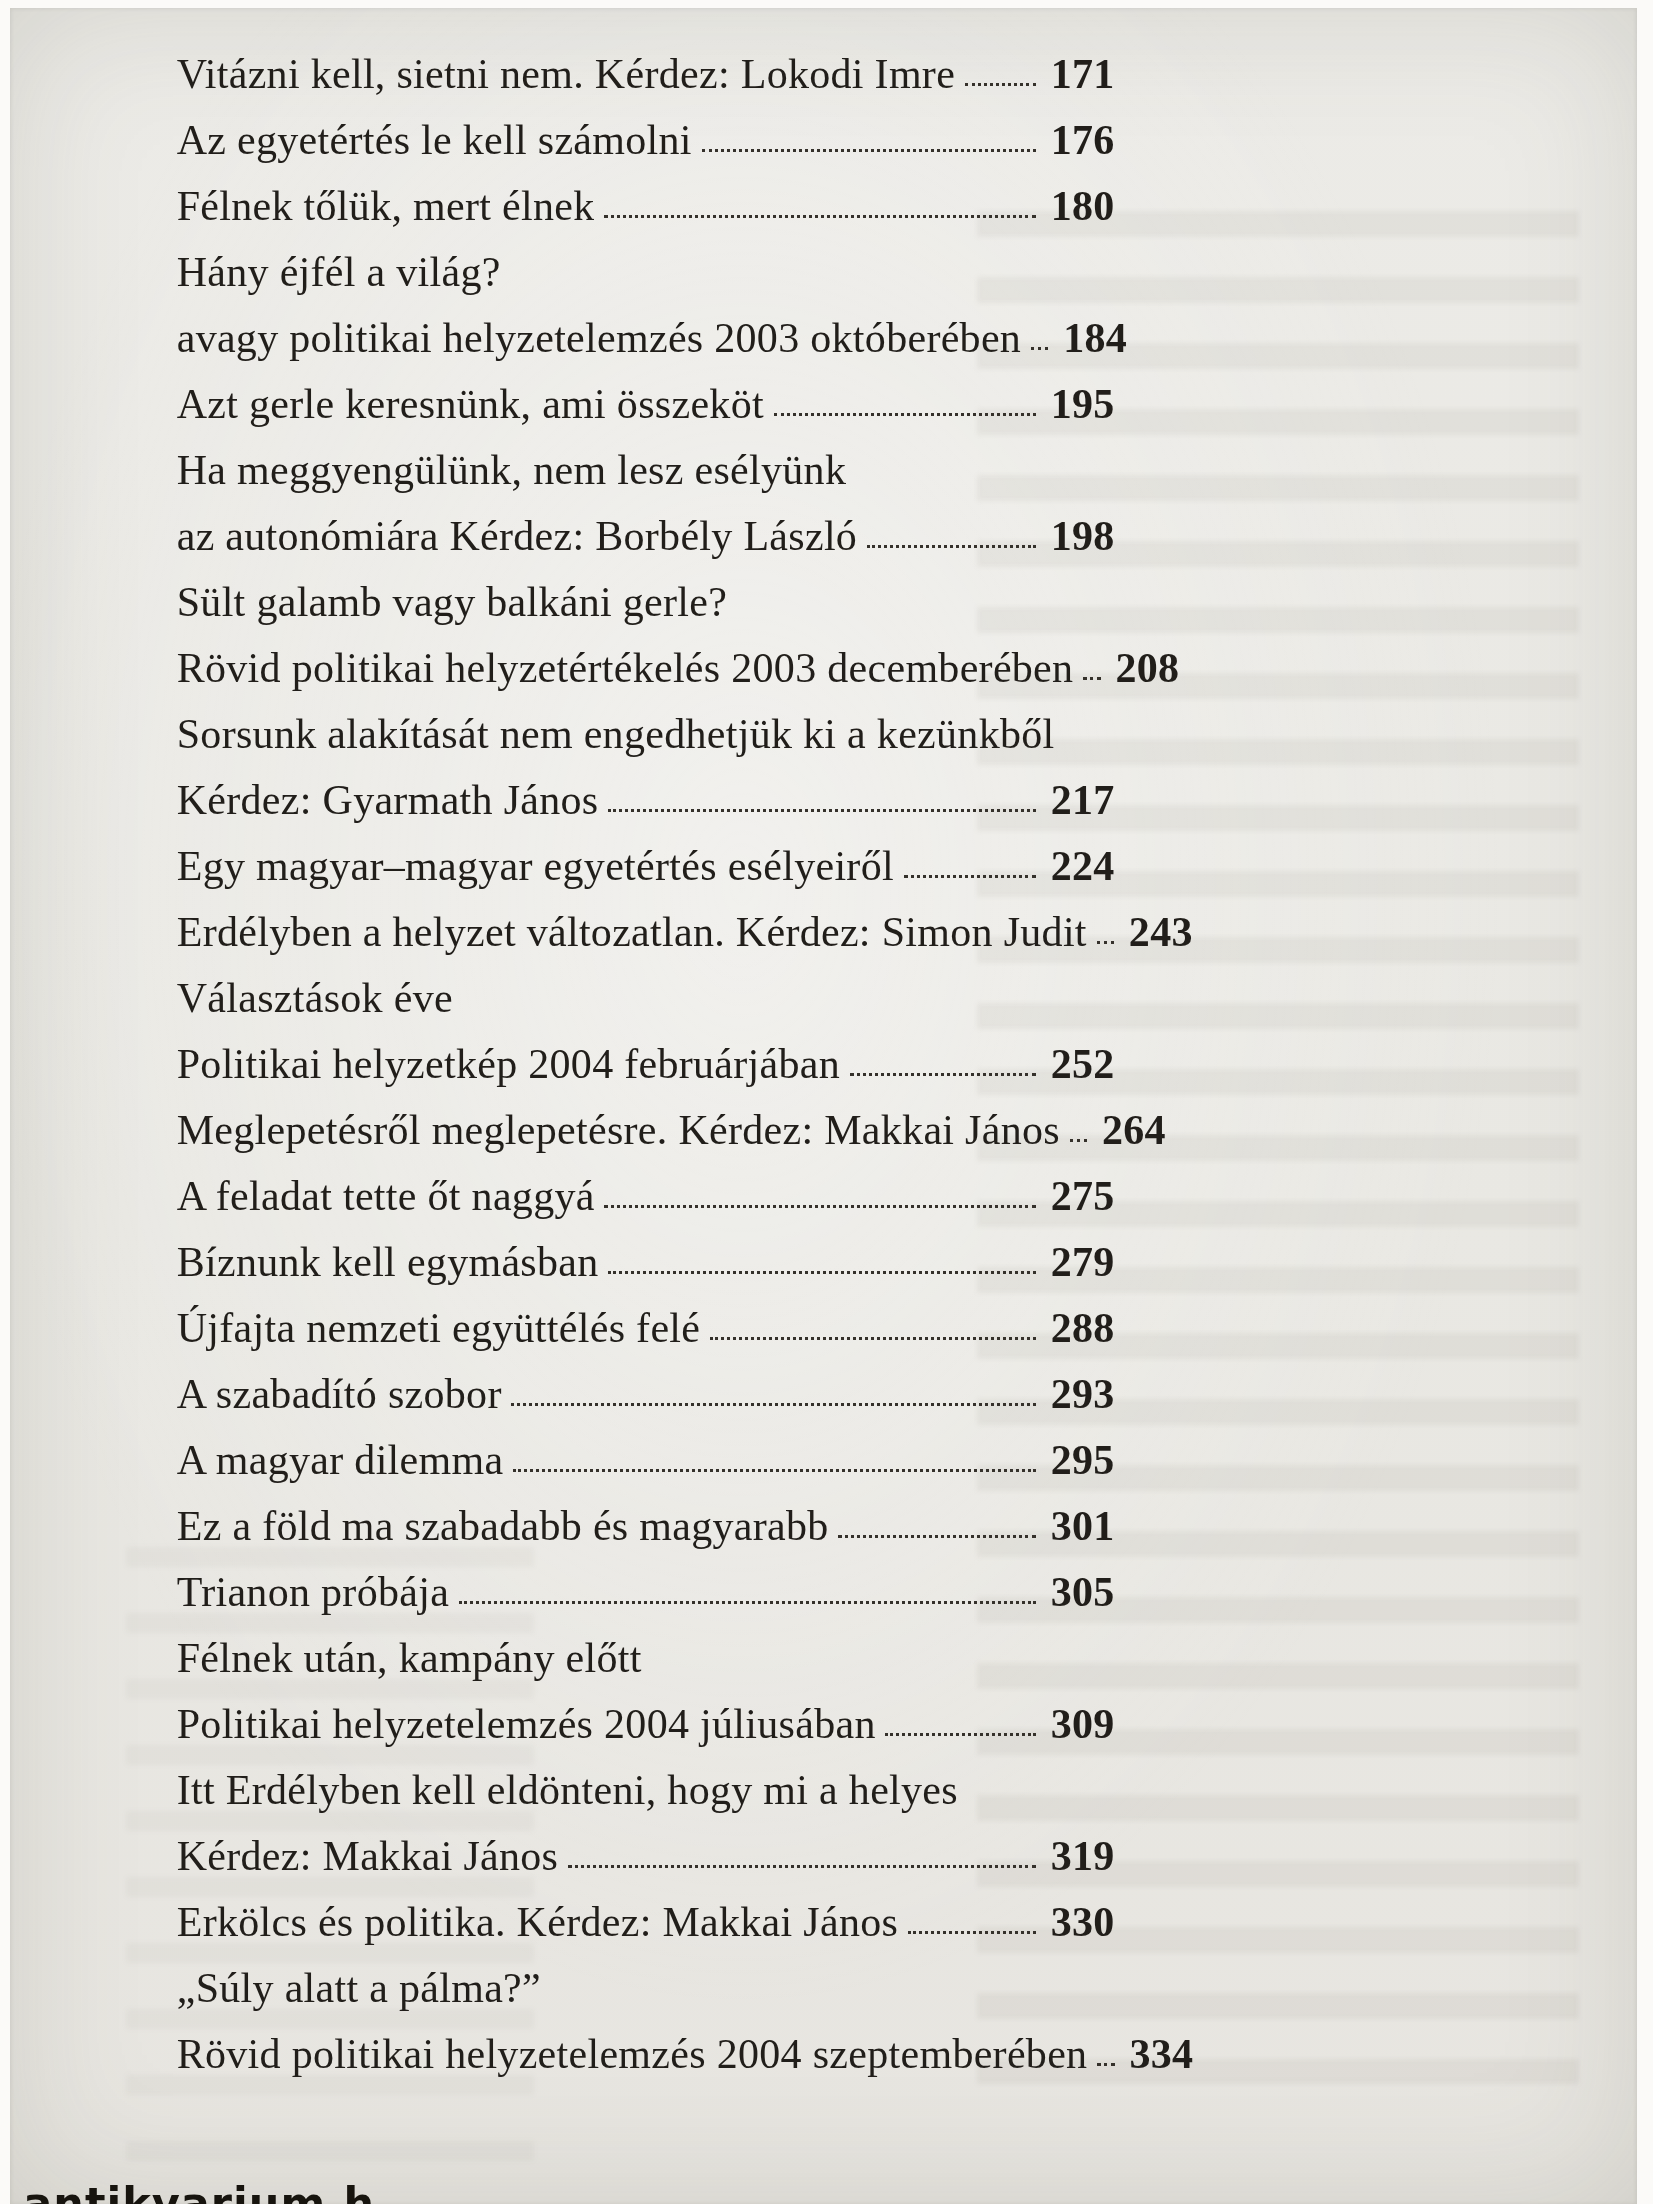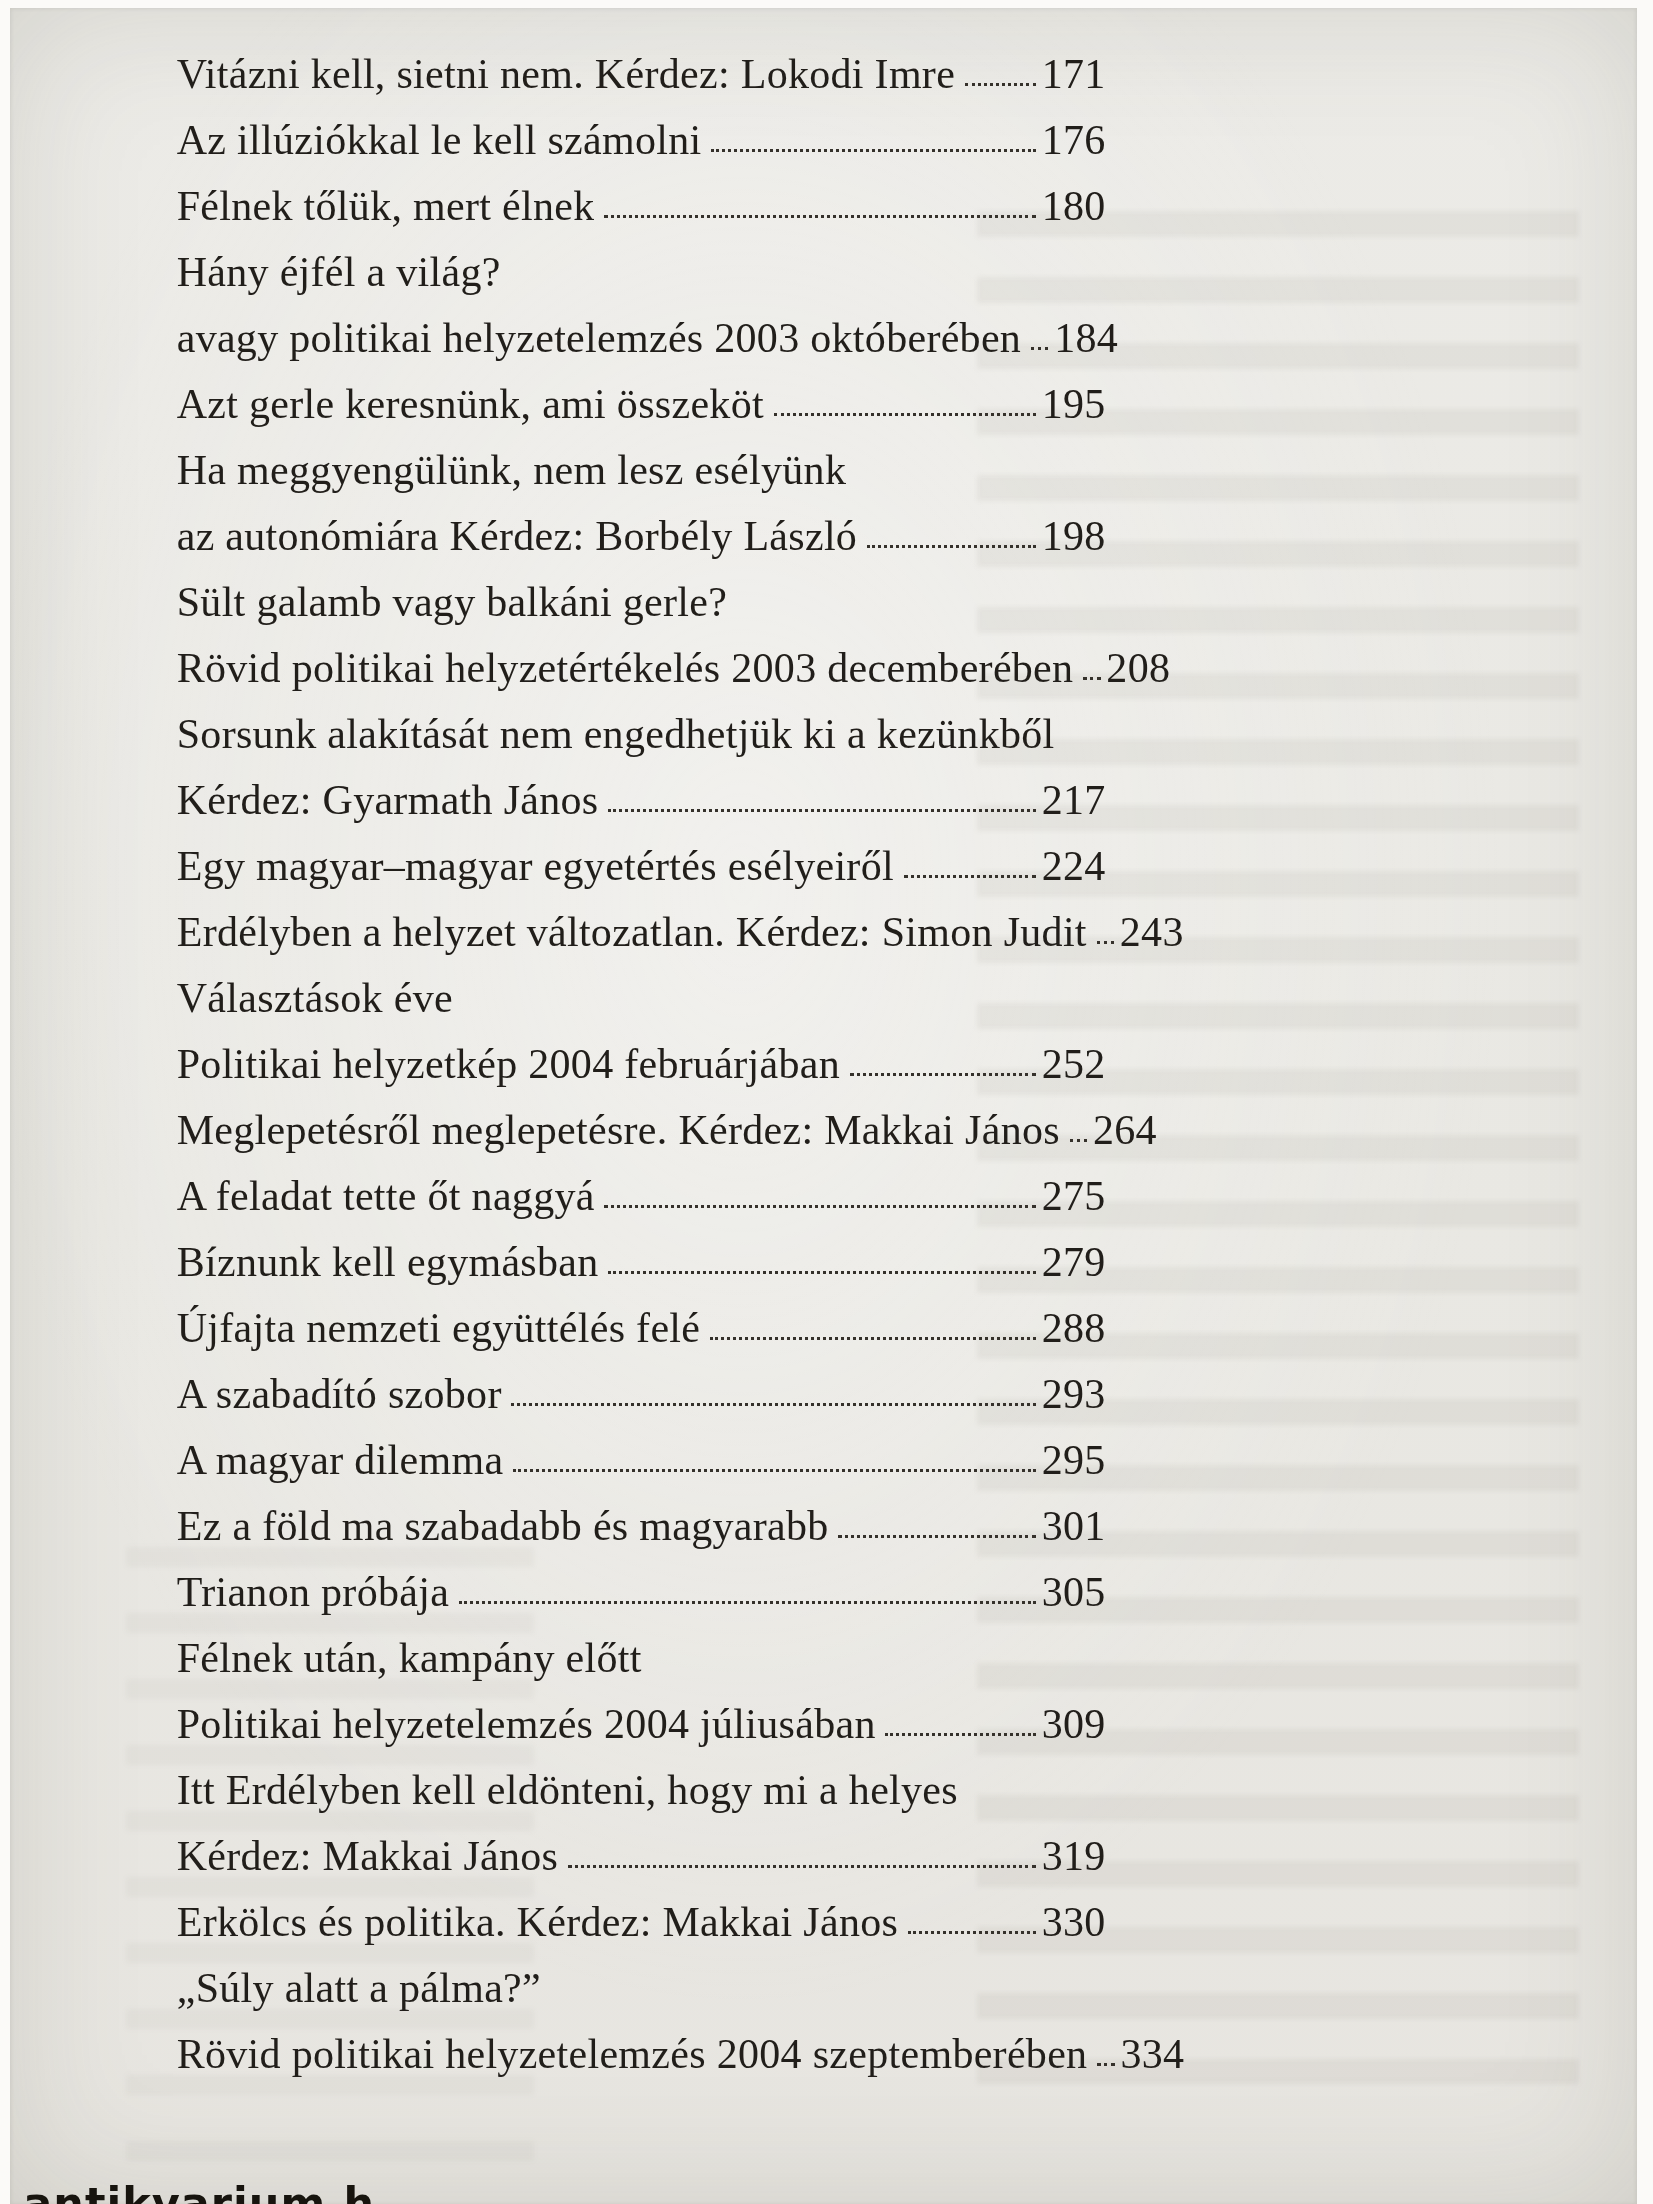--- a/index.html
+++ b/index.html
@@ -88,21 +88,22 @@
     min-width: 17.5px;
     border-bottom: 3.9px dotted #35312b;
     margin: 0 5.8px 0 9.7px;
     align-self: baseline;
     height: 0;
     position: relative;
     top: -1.9px;
   }
   .toc-page {
     flex: 0 0 82px;
-    text-align: left;
+    text-align: center;
+    font-weight: bold;
   }
 
   
   .watermark-clip {
     position: absolute;
     left: 13.6px;
     bottom: 0;
     height: 23px;
     width: 349px;
     overflow: hidden;
@@ -125,21 +126,21 @@
     <div class="bleed bleed-main"></div>
     <div class="bleed bleed-left"></div>
 
     <div class="toc">
         <div class="toc-row">
     <span class="toc-title">Vitázni kell, sietni nem. Kérdez: Lokodi Imre</span>
     <span class="toc-leader"></span>
     <span class="toc-page">171</span>
   </div>
         <div class="toc-row">
-    <span class="toc-title">Az illúziókkal le kell számolni</span>
+    <span class="toc-title">Az egyetértés le kell számolni</span>
     <span class="toc-leader"></span>
     <span class="toc-page">176</span>
   </div>
         <div class="toc-row">
     <span class="toc-title">Félnek tőlük, mert élnek</span>
     <span class="toc-leader"></span>
     <span class="toc-page">180</span>
   </div>
         <div class="toc-row no-page">
     <span class="toc-title">Hány éjfél a világ?</span>

